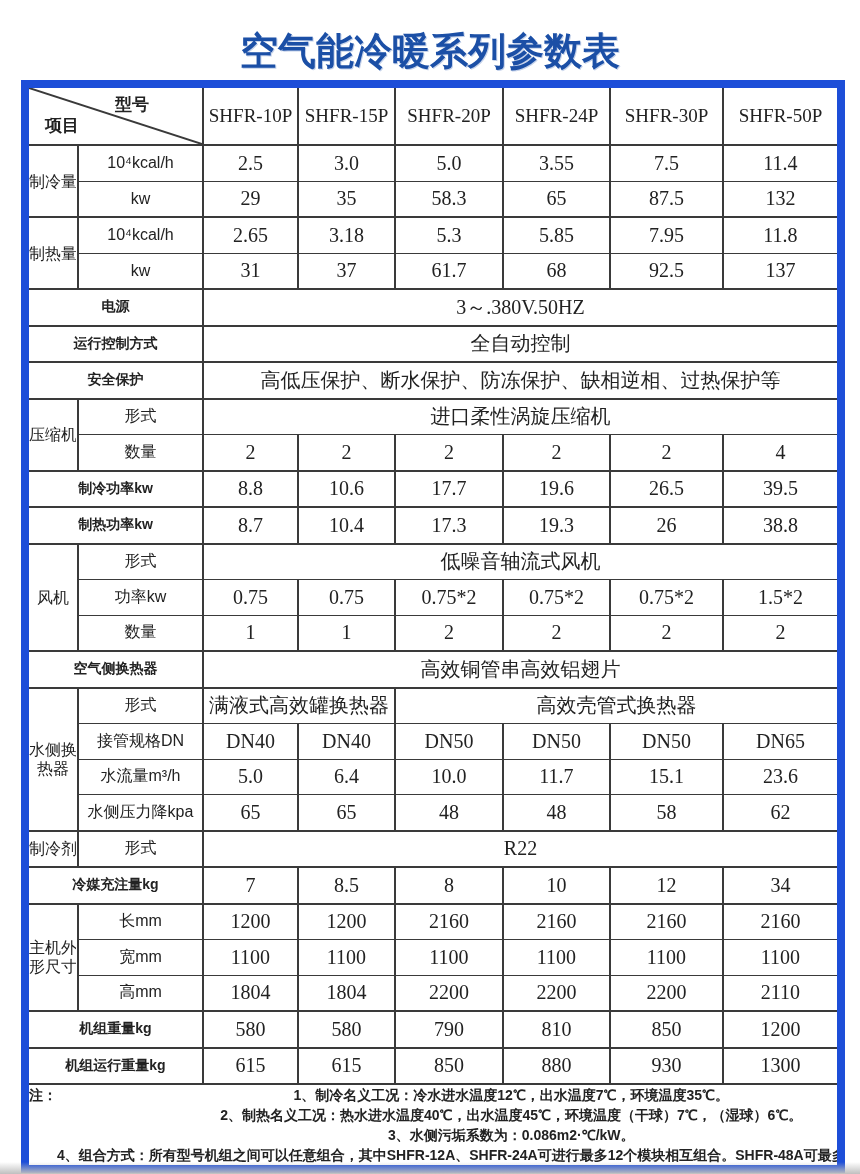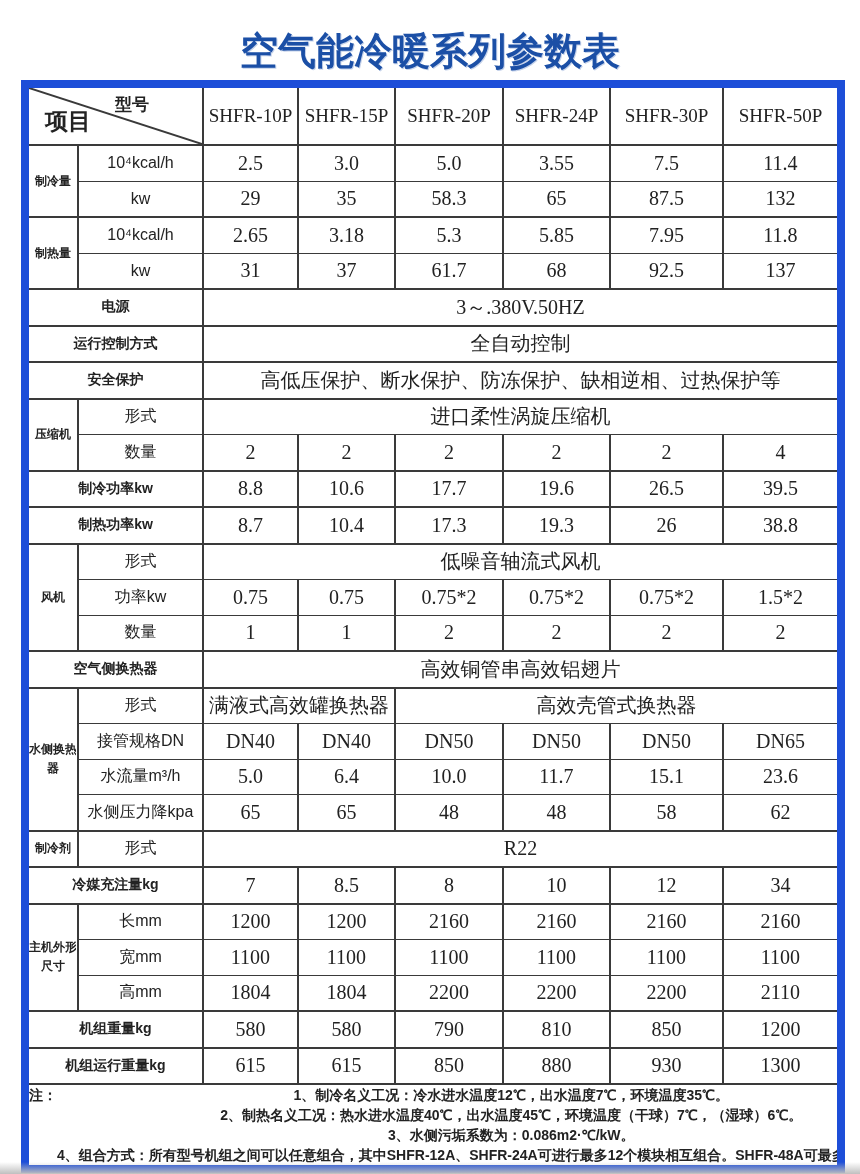--- a/index.html
+++ b/index.html
@@ -23,23 +23,23 @@
     border:1px solid #3a3a3a;
     border-left-width:2px; border-right-width:2px;
     text-align:center; vertical-align:middle;
     padding:0; color:#222222; height:34.5px; overflow:hidden;
   }
   #param-table tr.sect > td { border-top-width:2px; }
   #param-table tr.head > td { height:56px; }
   td.corner { position:relative; }
   .corner-svg { position:absolute; left:0; top:0; width:100%; height:100%; display:block; }
   .corner-model { position:absolute; top:5px; left:86px; font-weight:bold; font-size:17px; color:#222; }
-  .corner-item  { position:absolute; bottom:7px; left:16px; font-weight:bold; font-size:23px; color:#222;text-align:right; }
+  .corner-item  { position:absolute; bottom:7px; left:16px; font-weight:bold; font-size:17px; color:#222;text-align:right; }
   td.model { font-family:"Liberation Serif","DejaVu Serif",serif; font-size:19px; }
-  td.gcell { font-weight:bold; font-size:12px; line-height:19px; border-right-width:1px; padding:0 1px;border-radius:13px; }
+  td.gcell { font-weight:normal; font-size:16px; line-height:19px; border-right-width:1px; padding:0 1px;border-radius:13px; }
   td.lcell { font-weight:normal; font-size:16px; }
   td.wcell { font-weight:bold; font-size:14px; }
   td.dcell { font-family:"Liberation Serif","DejaVu Serif",serif; font-size:20px; }
   td.ncell {
     text-align:left; vertical-align:top;
     height:92px; padding:26px 6px 0 10px;
     font-size:14px; font-weight:bold; color:#1c1c1c;
   }
   .note-wrap { display:flex; }
   .note-prefix { line-height:20px; white-space:nowrap; }

